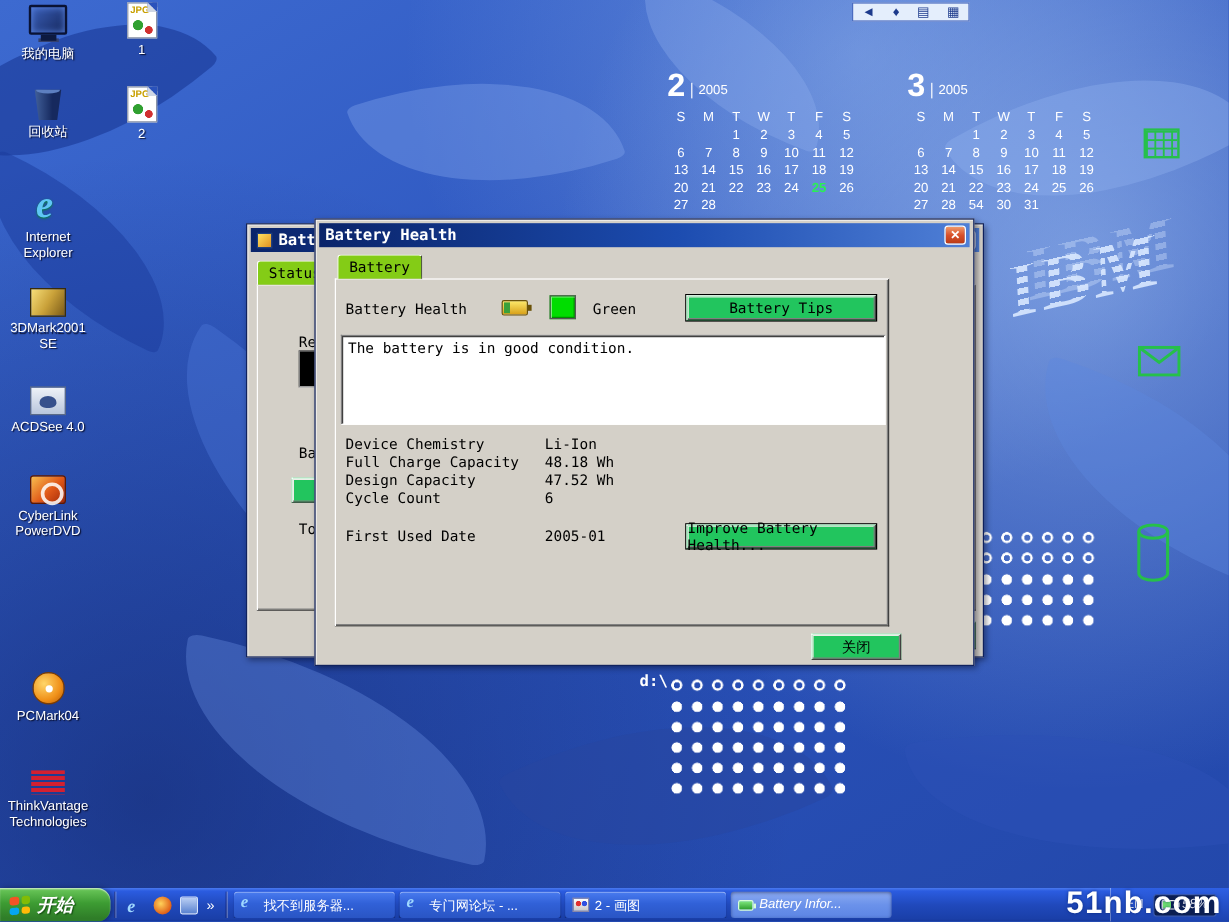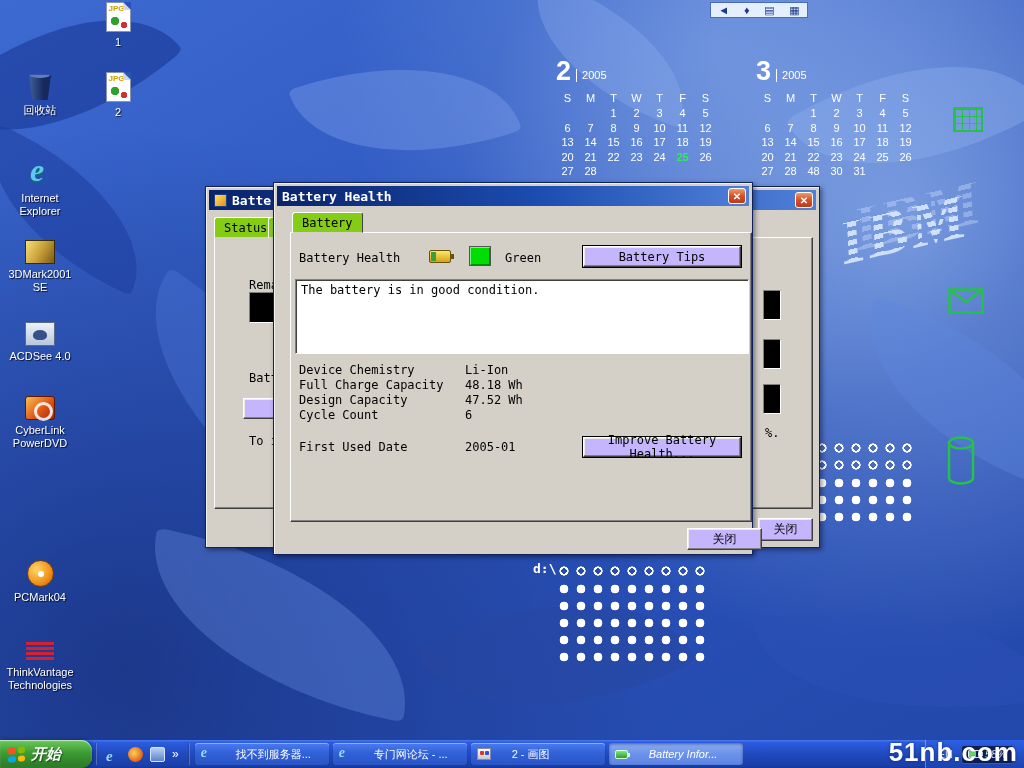--- a/index.html
+++ b/index.html
@@ -78,21 +78,21 @@
   .a-file::after { content:""; position:absolute; right:-1px; top:-1px; border:4px solid; border-color:#2a52bb #2a52bb #cfd6e4 #cfd6e4; }
 
   
   .window { position:absolute; background:#d4d0c8; border:1px solid #10225e; box-shadow:2px 2px 5px rgba(0,0,20,.45), inset 1px 1px 0 #f2f1ee; padding:3px; }
   .titlebar { height:20px; background:linear-gradient(90deg,#0a246a,#1c4cb0 55%,#4f7fd6); display:flex; align-items:center; color:#fff; font:bold 13px "DejaVu Sans Mono",monospace; padding:0 3px 0 5px; white-space:nowrap; overflow:hidden; }
   .win-icon { width:13px; height:13px; margin-right:5px; background:linear-gradient(135deg,#ffe060,#e09020); border:1px solid #204080; flex:none; }
   .close-btn { margin-left:auto; width:18px; height:16px; flex:none; background:linear-gradient(#f09a6a,#d9502a 50%,#b93a16); border:1px solid #fff; border-radius:3px; color:#fff; font:bold 10px "Liberation Sans",sans-serif; display:flex; align-items:center; justify-content:center; cursor:pointer; }
   .tab { position:absolute; background:#84cc16; border:1px solid; border-color:#fff #404040 #d4d0c8 #fff; border-radius:3px 3px 0 0; font:12px "DejaVu Sans Mono",monospace; padding:3px 9px 0; height:21px; z-index:2; }
   .tabpanel { position:absolute; background:#d4d0c8; border:1px solid; border-color:#fff #404040 #404040 #fff; box-shadow:inset -1px -1px 0 #808080; }
   .mono { font-family:"DejaVu Sans Mono",monospace; font-size:12px; color:#000; }
-  .cbtn { position:absolute; background:#c4b5fd; border:1px solid; border-color:#fff #404040 #404040 #fff; box-shadow:inset -1px -1px 0 #808080, inset 1px 1px 0 #ecebe7; font:12px "DejaVu Sans Mono",monospace; display:flex; align-items:center; justify-content:center; cursor:pointer;text-align:center; }
+  .cbtn { position:absolute; background:#22c55e; border:1px solid; border-color:#fff #404040 #404040 #fff; box-shadow:inset -1px -1px 0 #808080, inset 1px 1px 0 #ecebe7; font:12px "DejaVu Sans Mono",monospace; display:flex; align-items:center; justify-content:center; cursor:pointer; }
   .cbtn.default { box-shadow:0 0 0 1px #000, inset -1px -1px 0 #808080, inset 1px 1px 0 #ecebe7; }
   .sunken { background:#fff; border:1px solid; border-color:#808080 #fff #fff #808080; box-shadow:inset 1px 1px 0 #404040; }
   .blackbox { position:absolute; background:#000; border:1px solid; border-color:#808080 #fff #fff #808080; }
   .flabel { position:absolute; white-space:nowrap; }
   .batt-icon { position:absolute; width:22px; height:13px; background:linear-gradient(#fce86a,#d8a018); border:1px solid #6a5208; border-radius:2px; }
   .batt-icon::before { content:""; position:absolute; left:1px; top:1px; bottom:1px; width:5px; background:#3aa03a; }
   .batt-icon::after { content:""; position:absolute; right:-4px; top:3px; width:3px; height:5px; background:#6a5208; }
   .swatch { position:absolute; width:22px; height:20px; border:1px solid #555; box-shadow:inset 1px 1px 0 rgba(255,255,255,.5), inset -1px -1px 0 rgba(0,90,0,.6); }
 
   
@@ -106,21 +106,21 @@
   .sep { width:2px; height:22px; margin:0 3px; background:linear-gradient(90deg, rgba(0,0,60,.45), rgba(255,255,255,.35)); flex:none; }
   .quicklaunch { display:flex; align-items:center; gap:7px; padding:0 6px; flex:none; }
   .ql { width:15px; height:15px; display:block; cursor:pointer; }
   .ql-ie::before { content:"e"; font:italic bold 15px "Liberation Serif",serif; color:#9fd8ff; }
   .ql-mp { background:radial-gradient(circle at 40% 40%, #ffd25a, #e06018 70%); border-radius:50%; }
   .ql-desktop { background:linear-gradient(#bcd0f4,#5a82d0); border:1px solid #d7e4fa; border-radius:2px; }
   .ql-more { color:#fff; font-size:12px; cursor:pointer; }
   .tasks { display:flex; align-items:center; flex:1; overflow:hidden; }
   .task { width:134px; height:22px; margin:0 2px; border-radius:3px; flex:none; cursor:pointer;
     background:linear-gradient(#4a7cf0,#3161d8 45%,#2a55c4); box-shadow:inset 0 1px 0 rgba(255,255,255,.4), 0 1px 1px rgba(0,0,20,.35);
-    color:#fff; font-size:11px; display:flex; align-items:center; gap:21px; padding:0 6px; overflow:hidden; white-space:nowrap; }
+    color:#fff; font-size:11px; display:flex; align-items:center; gap:5px; padding:0 6px; overflow:hidden; white-space:nowrap; }
   .task.active { background:linear-gradient(#8cabf2,#6b92ea 50%,#5c85e4); box-shadow:inset 0 1px 3px rgba(0,0,40,.45);font-style:italic; }
   .ticon { width:14px; height:12px; flex:none; position:relative; }
   .ticon-ie::before { content:"e"; position:absolute; top:-3px; font:italic bold 14px "Liberation Serif",serif; color:#9fd8ff; }
   .ticon-paint { background:radial-gradient(circle at 4px 4px,#e03030 0 2px, rgba(0,0,0,0) 2.5px), radial-gradient(circle at 9px 4px,#3050e0 0 2px, rgba(0,0,0,0) 2.5px), linear-gradient(#fff,#c8c8c8); border:1px solid #88a; }
   .ticon-battery { width:13px; height:9px; margin-top:1px; background:linear-gradient(#7fe87f,#2c9c2c); border:1px solid #d8ffd8; border-radius:2px; }
   .ticon-battery::after { content:""; position:absolute; right:-3px; top:2px; width:2px; height:4px; background:#d8ffd8; }
   .tray { margin-left:auto; height:28px; display:flex; align-items:center; gap:8px; padding:0 10px 0 12px; flex:none;
     background:linear-gradient(#2e60e4 0%, #2450c8 50%, #1c42ae 100%); box-shadow:-1px 0 0 rgba(255,255,255,.35); }
   .tray-lang { color:#fff; font-size:11px; }
   .tray-batt { background:#0d1f52; border:1px solid #3a5ab0; border-radius:3px; height:19px; padding:0 6px; color:#fff; font-size:11px; display:flex; align-items:center; gap:4px;font-style:italic; }
@@ -254,34 +254,38 @@
         <span>19</span>
         <span>20</span>
         <span>21</span>
         <span>22</span>
         <span>23</span>
         <span>24</span>
         <span>25</span>
         <span>26</span>
         <span>27</span>
         <span>28</span>
-        <span>48</span>
+        <span>54</span>
         <span>30</span>
         <span>31</span>
         <span></span>
         <span></span>
       </div>
   </div>
 
   <div class="drive-label">d:\</div>
   <div class="dots dots-hollow" style="left:556px;top:563px;width:154px;height:17px"></div>
   <div class="dots dots-filled" style="left:556px;top:581px;width:154px;height:85px"></div>
   <div class="dots dots-hollow" style="left:814px;top:440px;width:103px;height:34px"></div>
   <div class="dots dots-filled" style="left:814px;top:475px;width:103px;height:51px"></div>
 
+  <div class="dicon" style="top:4px">
+    <span class="art a-computer"></span>
+    <span class="dlabel" style="margin-top:10px">我的电脑</span>
+  </div>
   <div class="dicon" style="top:72px">
     <span class="art a-recycle"></span>
     <span class="dlabel">回收站</span>
   </div>
   <div class="dicon" style="top:158px">
     <span class="art a-ie"></span>
     <span class="dlabel">Internet Explorer</span>
   </div>
   <div class="dicon" style="top:240px">
     <span class="art a-3dmark"></span>
@@ -327,21 +331,21 @@
       <div class="cbtn" style="left:28px;top:160px;width:120px;height:21px">Cu</div>
       <span class="flabel mono" style="left:34px;top:196px">To i</span>
       <div class="blackbox" style="left:548px;top:52px;width:18px;height:30px"></div>
       <div class="blackbox" style="left:548px;top:101px;width:18px;height:30px"></div>
       <div class="blackbox" style="left:548px;top:146px;width:18px;height:30px"></div>
       <span class="flabel mono" style="left:550px;top:188px">%.</span>
     </div>
     <div class="cbtn" style="left:552px;top:331px;width:55px;height:23px">关闭</div>
   </div>
 
-  <div class="window" style="left:273px;top:182px;width:480px;height:373px;z-index:20">
+  <div class="window" style="left:262px;top:182px;width:550px;height:373px;z-index:20">
     <div class="titlebar">
       <span>Battery Health</span>
       <span class="close-btn">✕</span>
     </div>
     <div class="tab" style="left:18px;top:29px">Battery</div>
     <div class="tabpanel" style="left:16px;top:49px;width:462px;height:290px">
       <span class="flabel mono" style="left:8px;top:18px">Battery Health</span>
       <span class="batt-icon" style="left:138px;top:17px"></span>
       <span class="swatch" style="left:178px;top:13px;background:#00dd00"></span>
       <span class="flabel mono" style="left:214px;top:18px">Green</span>

